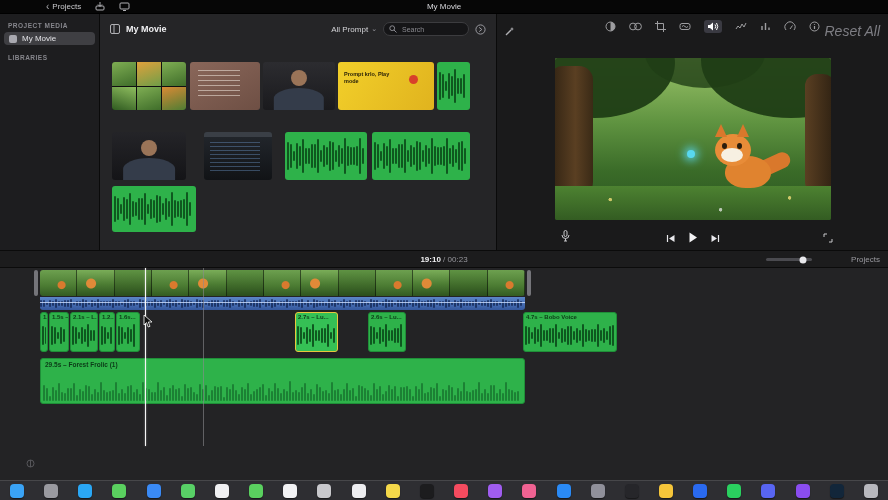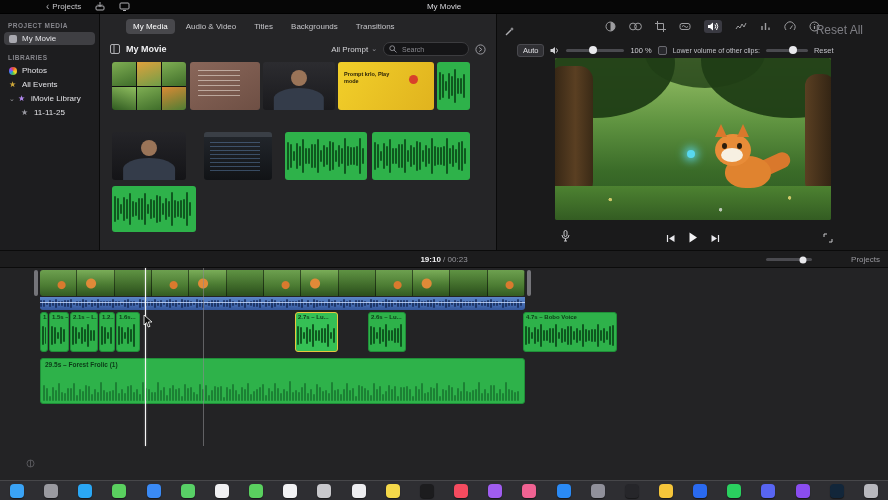--- a/index.html
+++ b/index.html
@@ -65,21 +65,21 @@
   .g2{left:272px;top:118px;width:98px;height:48px;}
   .g3{left:12px;top:172px;width:84px;height:46px;}
   .t-gpart{left:337px;top:48px;width:33px;height:48px;background:#2eb24a;}
   .thumb .wave{position:absolute;left:2px;right:2px;top:4px;bottom:4px;color:rgba(9,72,24,.85);}
   
   .viewer{position:absolute;left:497px;top:14px;width:391px;height:236px;background:#1a1a1b;box-sizing:border-box;}
   .wand{position:absolute;left:8px;top:8px;}
   .vicons{position:absolute;left:110px;right:70px;top:6px;display:flex;gap:13px;justify-content:center;align-items:center;}
   .vico{display:inline-flex;opacity:.85;}
   .vico.active{background:#3a3a42;border-radius:3px;padding:1px 3px;opacity:1;}
-  .resetall{position:absolute;right:25px;top:9px;font-size:12px;color:#7e7e84;}
+  .resetall{position:absolute;right:8px;top:9px;font-size:14px;color:#7e7e84;font-style:italic;}
   .volrow{position:absolute;left:20px;right:6px;top:28px;height:16px;display:flex;align-items:center;gap:6px;}
   .autobtn{font-size:7.5px;color:#e0e0e4;background:#303034;border:1px solid #49494e;border-radius:3px;padding:1px 5px;}
   .slider{position:relative;height:3px;background:#4a4a4f;border-radius:2px;display:inline-block;}
   .s1{width:58px;}
   .s2{width:42px;}
   .knob{position:absolute;top:50%;transform:translate(-50%,-50%);width:8px;height:8px;border-radius:50%;background:#e8e8ec;}
   .s1 .knob{left:45%;}
   .s2 .knob{left:65%;}
   .pct{font-size:7.5px;color:#cfcfd4;white-space:nowrap;}
   .chk{width:7px;height:7px;border:1px solid #6a6a70;border-radius:2px;background:#28282c;flex:0 0 auto;}
@@ -170,49 +170,23 @@
     <div class="tbtitle">My Movie</div>
   </div>
 
   <div class="sidebar">
     <div class="shdr">PROJECT MEDIA</div>
     <div class="srow selected">
       <span class="sicon film"></span>
       <span>My Movie</span>
     </div>
     <div class="shdr">LIBRARIES</div>
-    <div id="lib-items">
-        <div class="srow">
-          <span class="sicon photos"></span>
-          <span>Photos</span>
-        </div>
-        <div class="srow">
-          <span class="sicon star"></span>
-          <span>All Events</span>
-        </div>
-        <div class="srow">
-          <span class="schev">⌄</span>
-          <span class="sicon imovie"></span>
-          <span>iMovie Library</span>
-        </div>
-        <div class="srow indent">
-          <span class="sicon event"></span>
-          <span>11-11-25</span>
-        </div>
-      </div>
   </div>
 
   <div class="media">
-    <div class="tabs" id="tabs">
-        <div class="tab active">My Media</div>
-        <div class="tab">Audio &amp; Video</div>
-        <div class="tab">Titles</div>
-        <div class="tab">Backgrounds</div>
-        <div class="tab">Transitions</div>
-      </div>
     <div class="bhdr">
       <span class="bicon">
         <svg width="10" height="10" viewBox="0 0 10 10">
             <rect x="0.5" y="0.5" width="9" height="9" rx="1.5" fill="none" stroke="#b0b0b4"></rect>
             <path d="M4 0.5 V9.5" stroke="#b0b0b4"></path>
           </svg>
       </span>
       <span class="btitle">My Movie</span>
       <span class="spacer"></span>
       <span class="bfilter">
@@ -425,37 +399,20 @@
         </span>
       <span class="vico">
           <svg width="11" height="11" viewBox="0 0 11 11">
             <circle cx="5.5" cy="5.5" r="4.5" fill="none" stroke="#b5b5b8"></circle>
             <path d="M5.5 5 V8 M5.5 3 V3.8" stroke="#b5b5b8" stroke-width="1.2"></path>
           </svg>
         </span>
     </div>
     <span class="resetall">Reset All</span>
 
-    <div class="volrow">
-      <span class="autobtn">Auto</span>
-      <span><svg width="10" height="9" viewBox="0 0 10 9">
-            <path d="M0.5 3 H2.5 L5 1 V8 L2.5 6 H0.5 Z" fill="#d0d0d4"></path>
-            <path d="M6.5 2.5 Q8.5 4.5 6.5 6.5" fill="none" stroke="#d0d0d4"></path>
-          </svg></span>
-      <span class="slider s1">
-          <i class="knob"></i>
-        </span>
-      <span class="pct">100 %</span>
-      <span class="chk"></span>
-      <span class="lvlabel">Lower volume of other clips:</span>
-      <span class="slider s2">
-          <i class="knob"></i>
-        </span>
-      <span class="resetbtn">Reset</span>
-    </div>
 
     <div class="preview">
       <div class="canopy c1"></div>
       <div class="canopy c2"></div>
       <div class="canopy c3"></div>
       <div class="trunkL"></div>
       <div class="trunkR"></div>
       <div class="ground"></div>
       <div class="fox">
         <div class="tail"></div>

